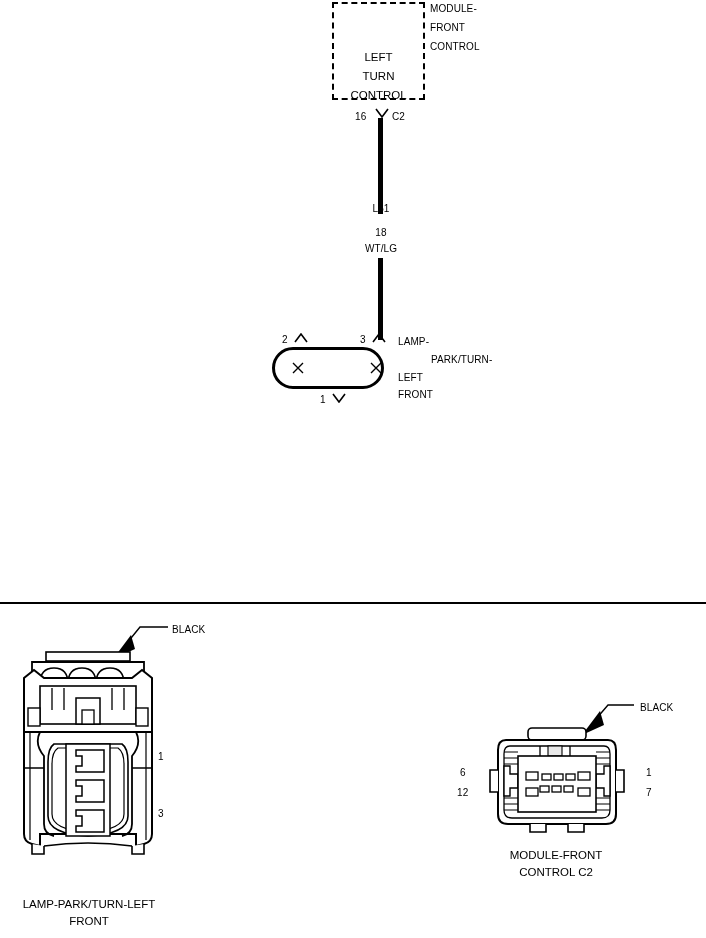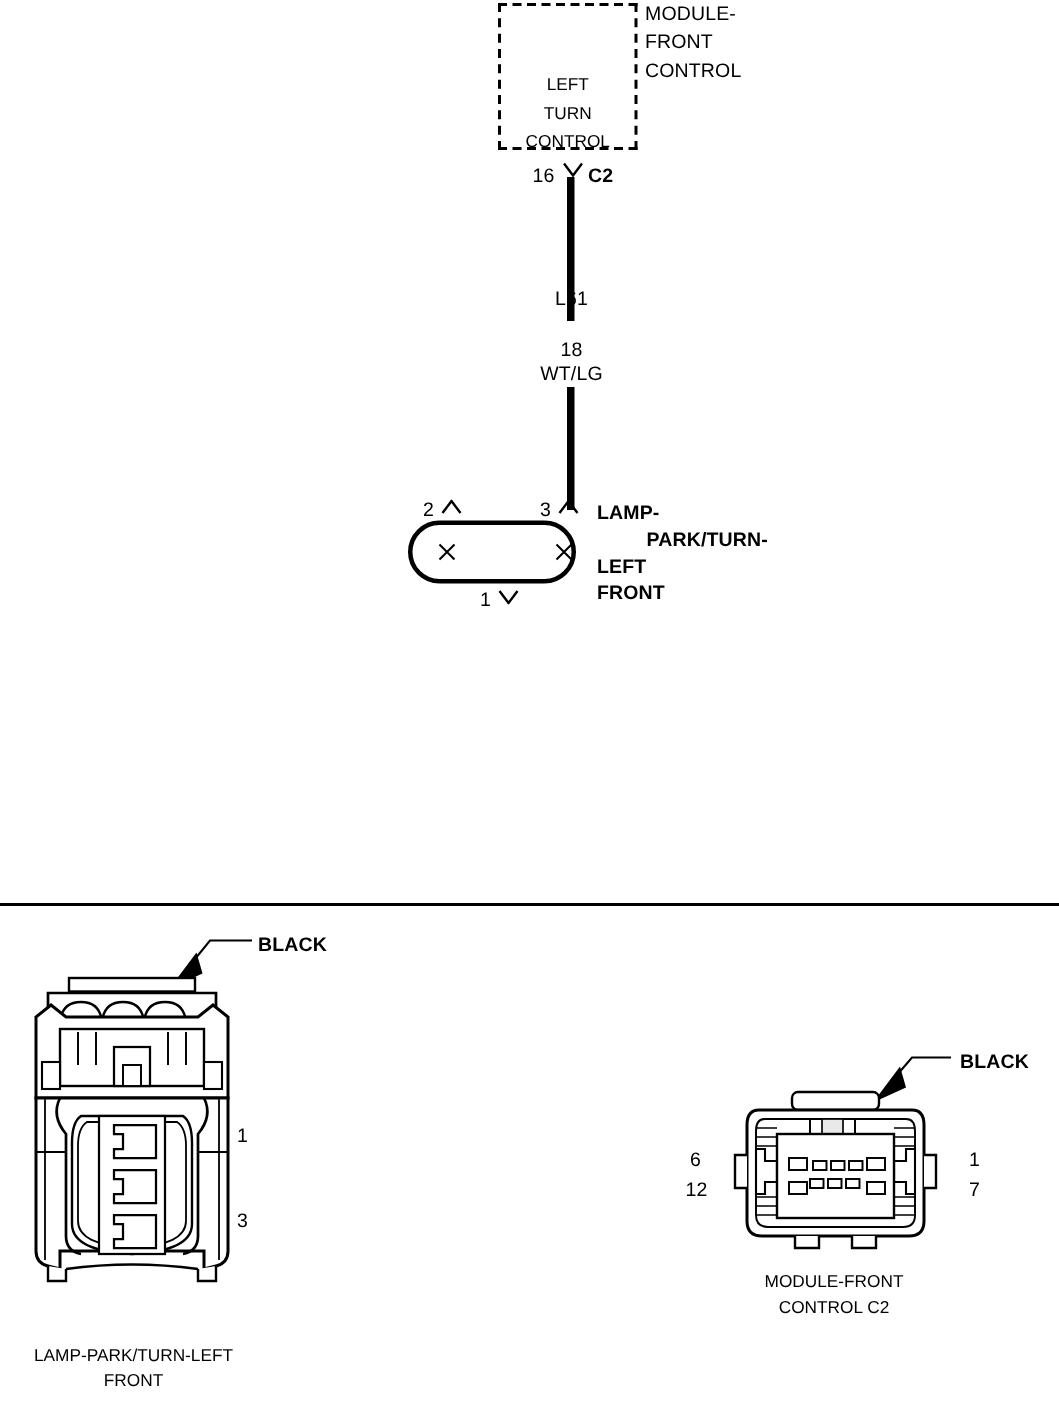--- a/index.html
+++ b/index.html
@@ -13,26 +13,26 @@
     position: relative;
     font-family: "Liberation Sans", sans-serif;
     color: #000000;
     overflow: hidden;
   }
   .page { position: absolute; left: 0; top: 0; width: 706px; height: 938px; }
 
   
   .txt {
     position: absolute;
-    font-size: 13px;
+    font-size: 10px;
     line-height: 13px;
     white-space: nowrap;
     letter-spacing: 0.1px;
   }
-  .txt.b { font-weight: bold; }
+  .txt.b { font-weight: normal; }
   .txt.c { text-align: center; transform: translateX(-50%); }
 
   
   .module-box {
     position: absolute;
     left: 332px; top: 2px;
     width: 93px; height: 98px;
     border: 2px dashed #000;
     box-sizing: border-box;
     background: #fff;
@@ -122,21 +122,21 @@
   <div class="chev" style="left:375px; top:108px;">
     <svg width="14" height="10" viewBox="0 0 14 10">
       <path d="M1 1 L7 9 L13 1" fill="none" stroke="#000" stroke-width="1.6"></path>
     </svg>
   </div>
   <div class="txt b" style="left:392px; top:110px;">C2</div>
 
   <div class="wire" style="left:378px; top:118px; height:96px;"></div>
   <div class="wire" style="left:378px; top:258px; height:82px;"></div>
 
-  <div class="txt c" style="left:381px; top:192px;text-align:right;">L61</div>
+  <div class="txt c" style="left:381px; top:202px;text-align:right;">L61</div>
   <div class="txt c" style="left:381px; top:226px;">18</div>
   <div class="txt c" style="left:381px; top:242px;">WT/LG</div>
 
   <div class="sch-conn"></div>
 
   <div class="txt" style="left:282px; top:333px;">2</div>
   <div class="chev" style="left:294px; top:333px;">
     <svg width="14" height="10" viewBox="0 0 14 10">
       <path d="M1 9 L7 1 L13 9" fill="none" stroke="#000" stroke-width="1.6"></path>
     </svg>

